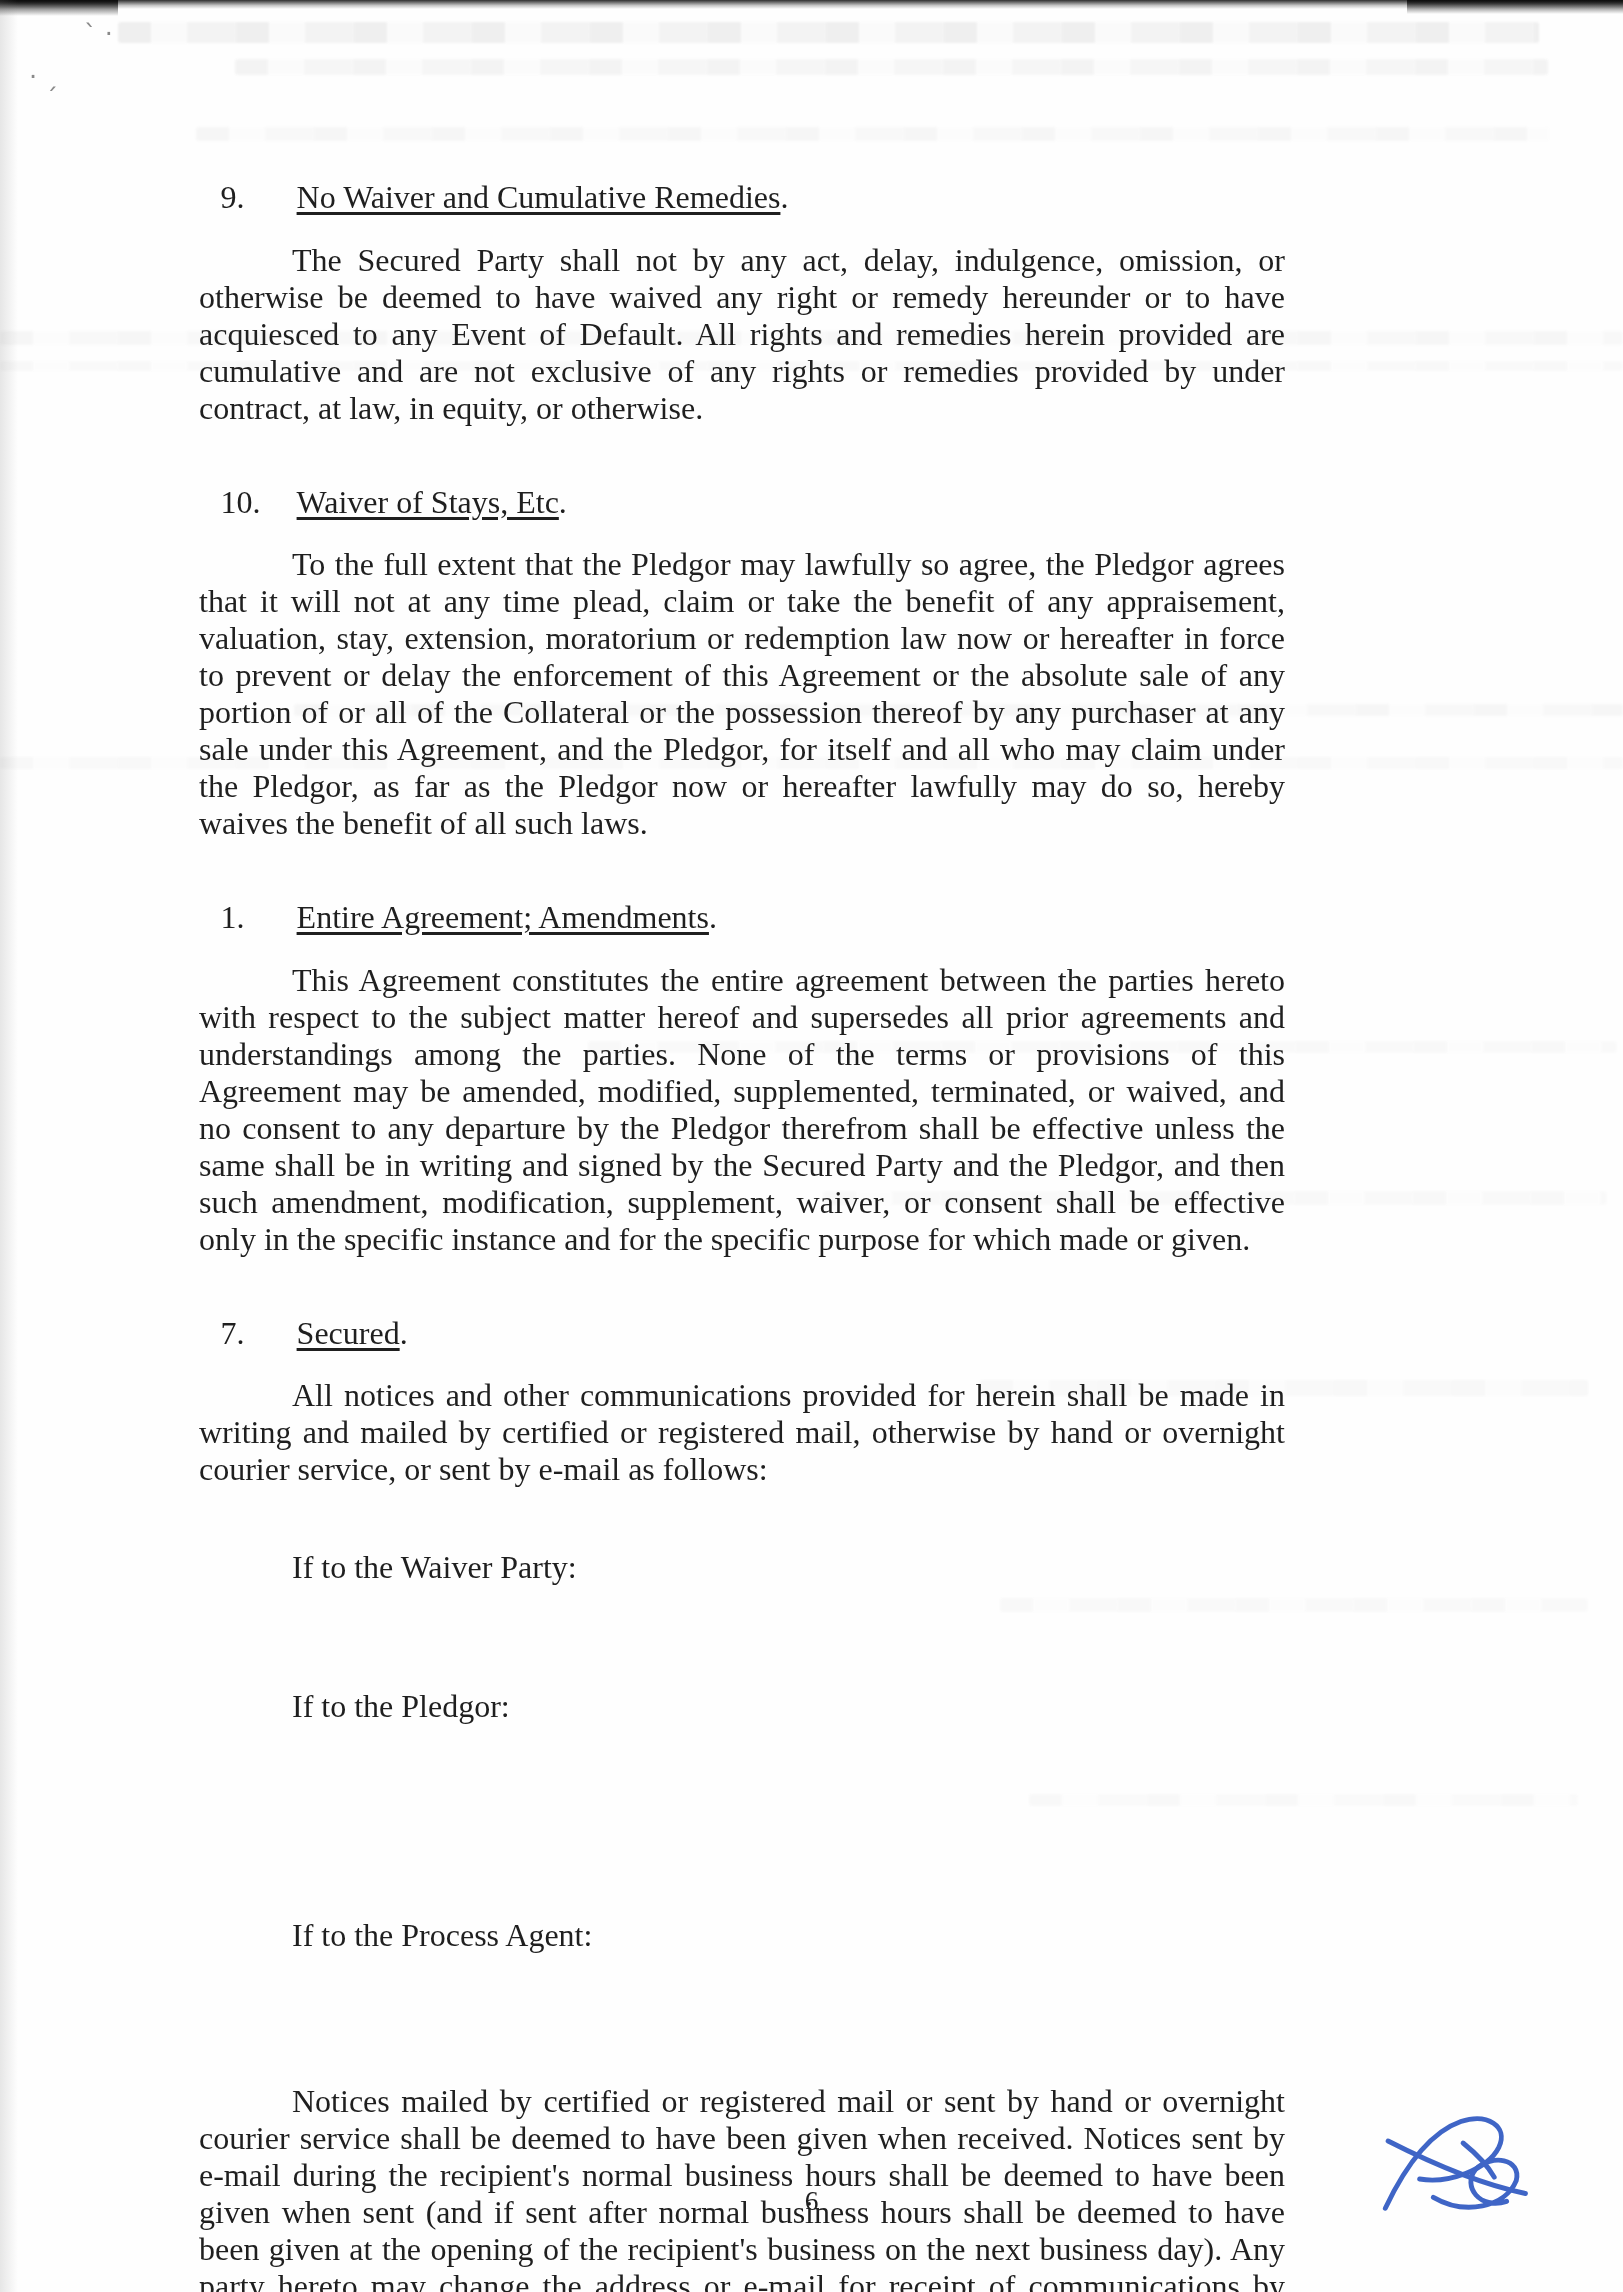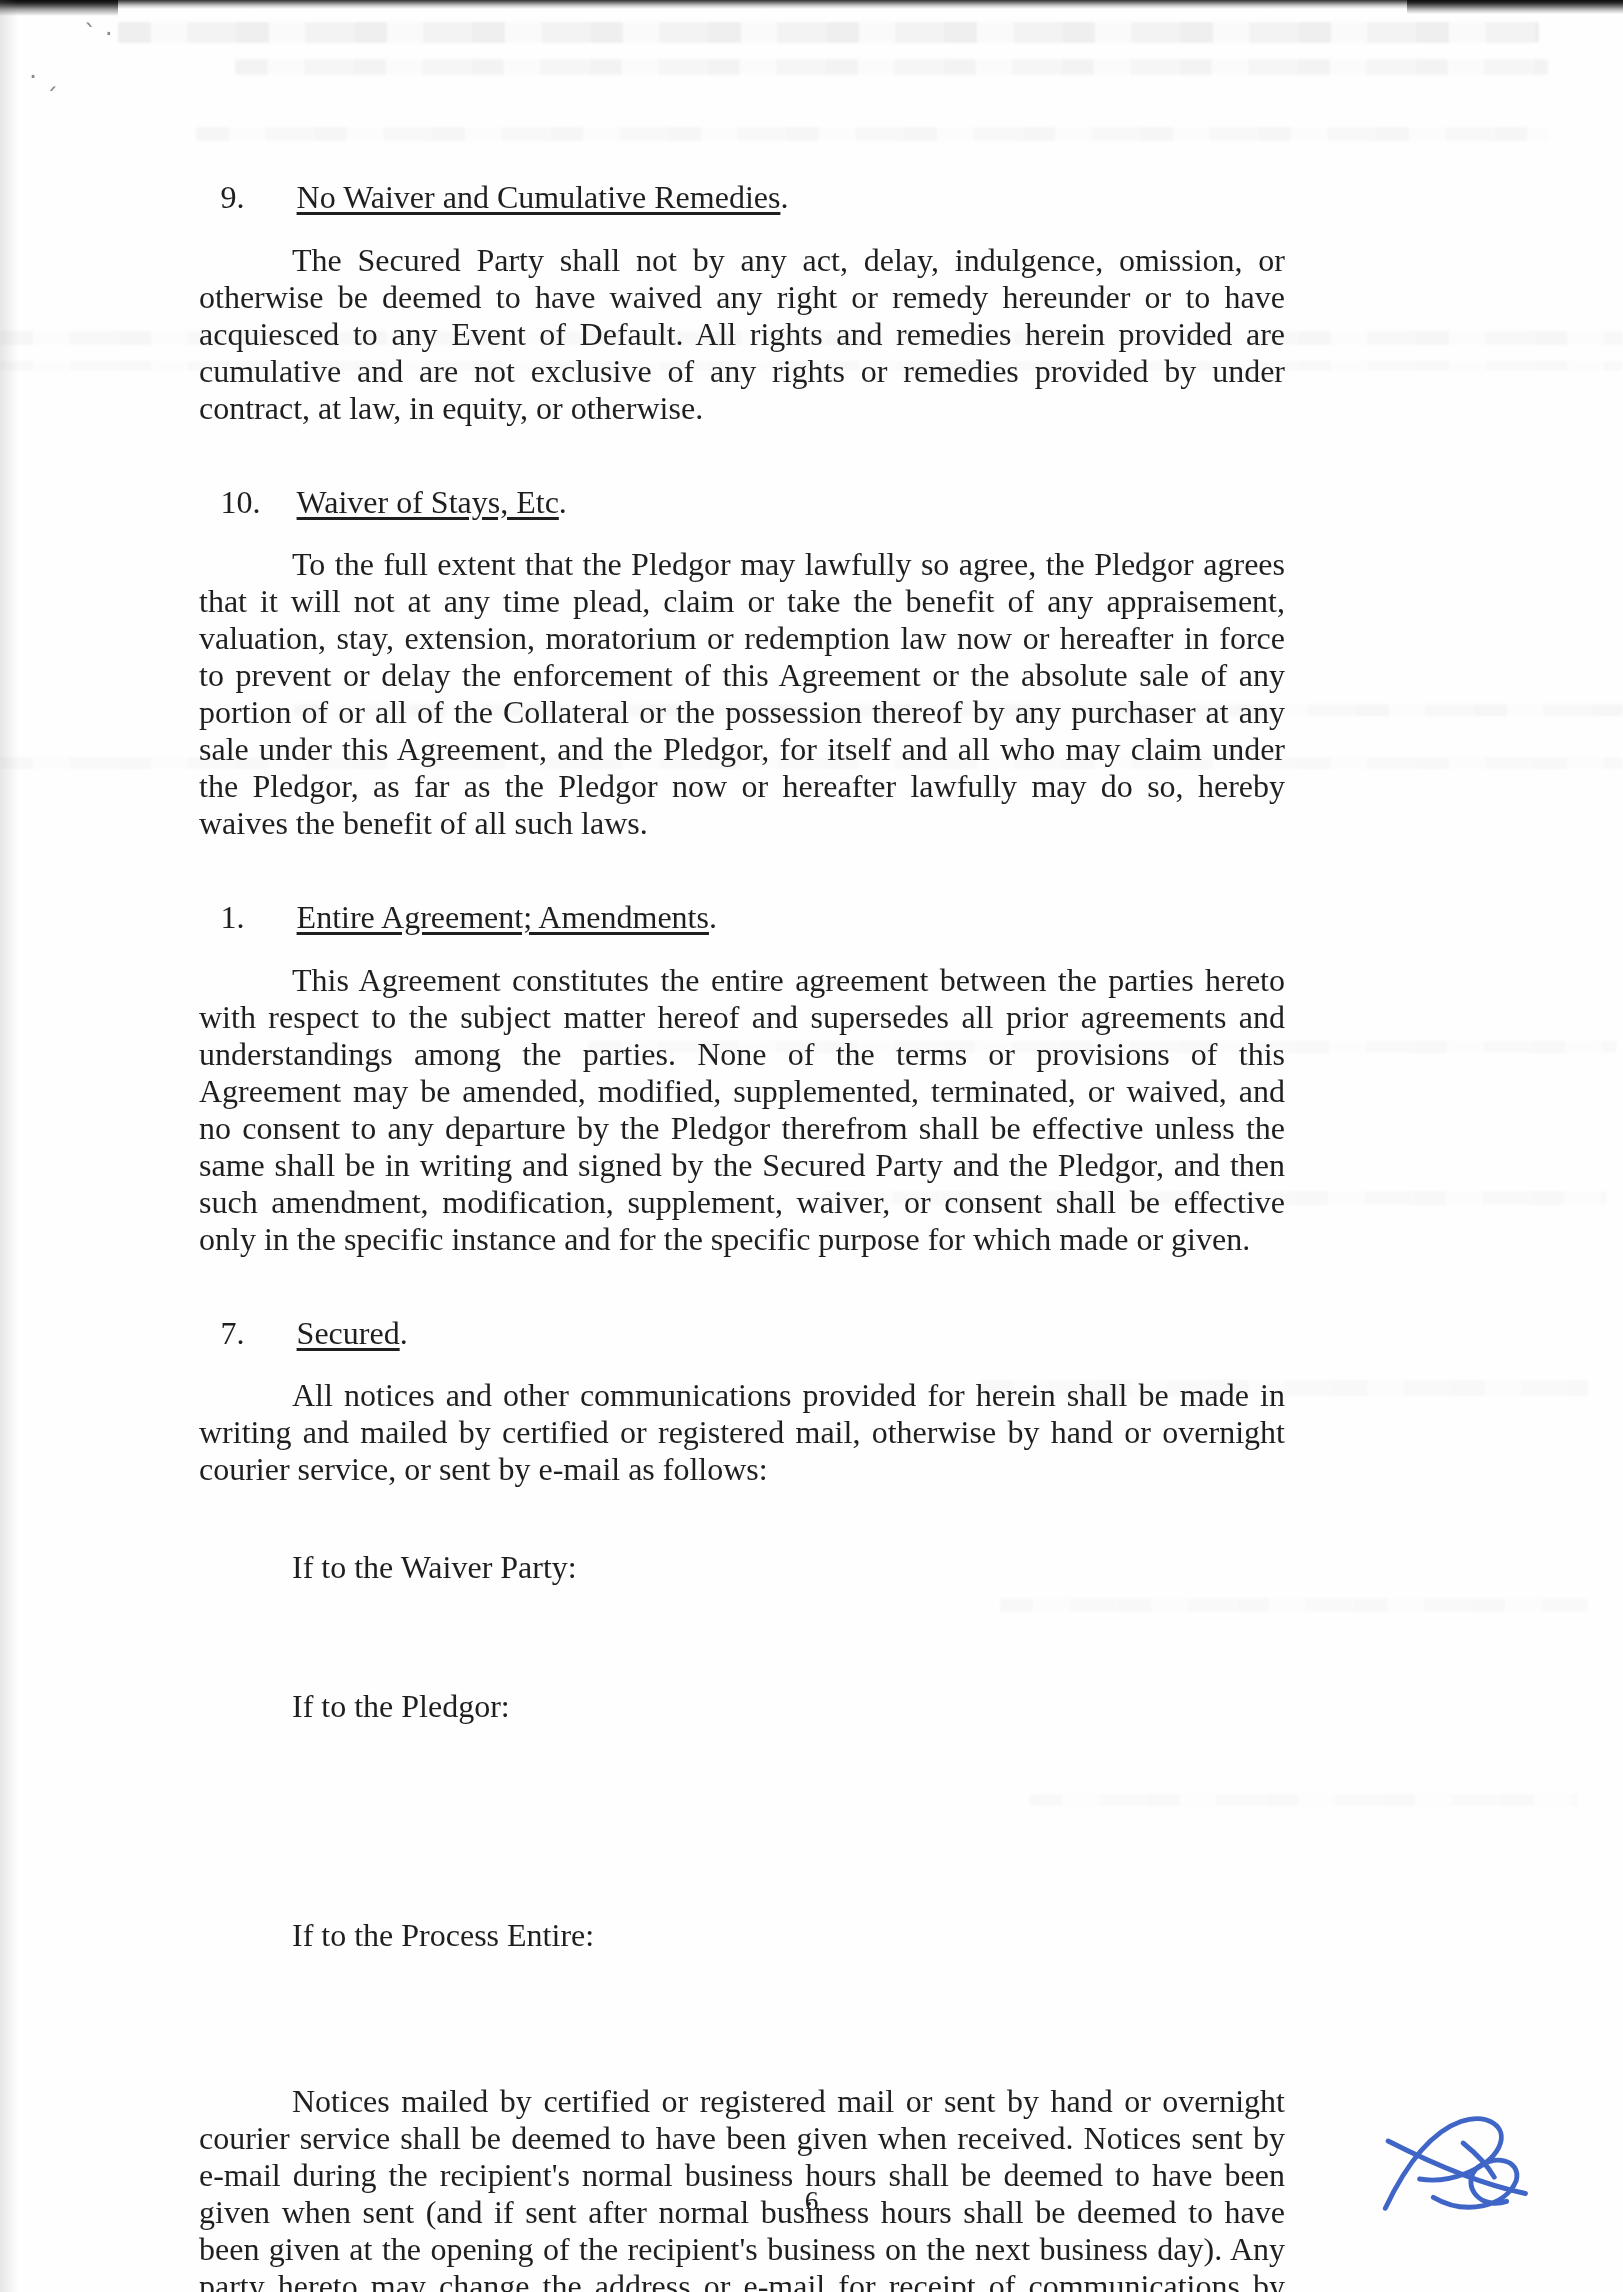--- a/index.html
+++ b/index.html
@@ -151,21 +151,21 @@
     </div>
     <p class="para">This Agreement constitutes the entire agreement between the parties hereto with respect to the subject matter hereof and supersedes all prior agreements and understandings among the parties. None of the terms or provisions of this Agreement may be amended, modified, supplemented, terminated, or waived, and no consent to any departure by the Pledgor therefrom shall be effective unless the same shall be in writing and signed by the Secured Party and the Pledgor, and then such amendment, modification, supplement, waiver, or consent shall be effective only in the specific instance and for the specific purpose for which made or given.</p>
 
     <div class="section-heading h-gap">
       <span class="sec-num">7.</span><span class="sec-title">Secured</span><span>.</span>
     </div>
     <p class="para">All notices and other communications provided for herein shall be made in writing and mailed by certified or registered mail, otherwise by hand or overnight courier service, or sent by e-mail as follows:</p>
 
     <div class="recipient-label recip-1">If to the Waiver Party:</div>
     <div class="recipient-label recip-2">If to the Pledgor:</div>
-    <div class="recipient-label recip-3">If to the Process Entire:</div>
+    <div class="recipient-label recip-3">If to the Process Agent:</div>
 
     <p class="para closing">Notices mailed by certified or registered mail or sent by hand or overnight courier service shall be deemed to have been given when received. Notices sent by e-mail during the recipient's normal business hours shall be deemed to have been given when sent (and if sent after normal business hours shall be deemed to have been given at the opening of the recipient's business on the next business day). Any party hereto may change the address or e-mail for receipt of communications by giving written notice to the others.</p>
 
   </div>
 
   <div class="page-number">6</div>
 
   <svg class="signature" viewBox="0 0 170 140">
     <g fill="none" stroke="#2b55c0" stroke-width="5" stroke-linecap="round" stroke-linejoin="round" opacity="0.9">
       <path d="M 12 98 C 34 62, 64 26, 98 18 C 126 12, 146 28, 134 48 C 120 70, 78 80, 50 72"></path>

